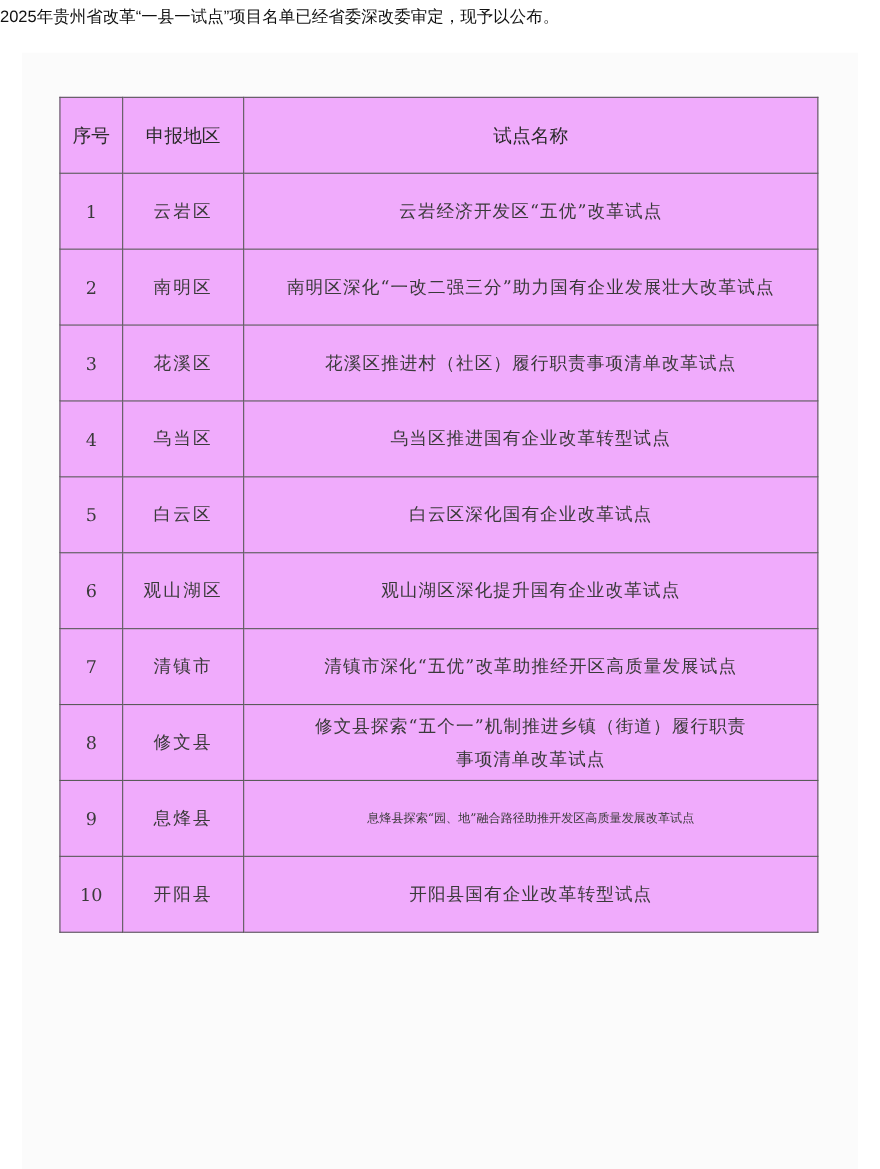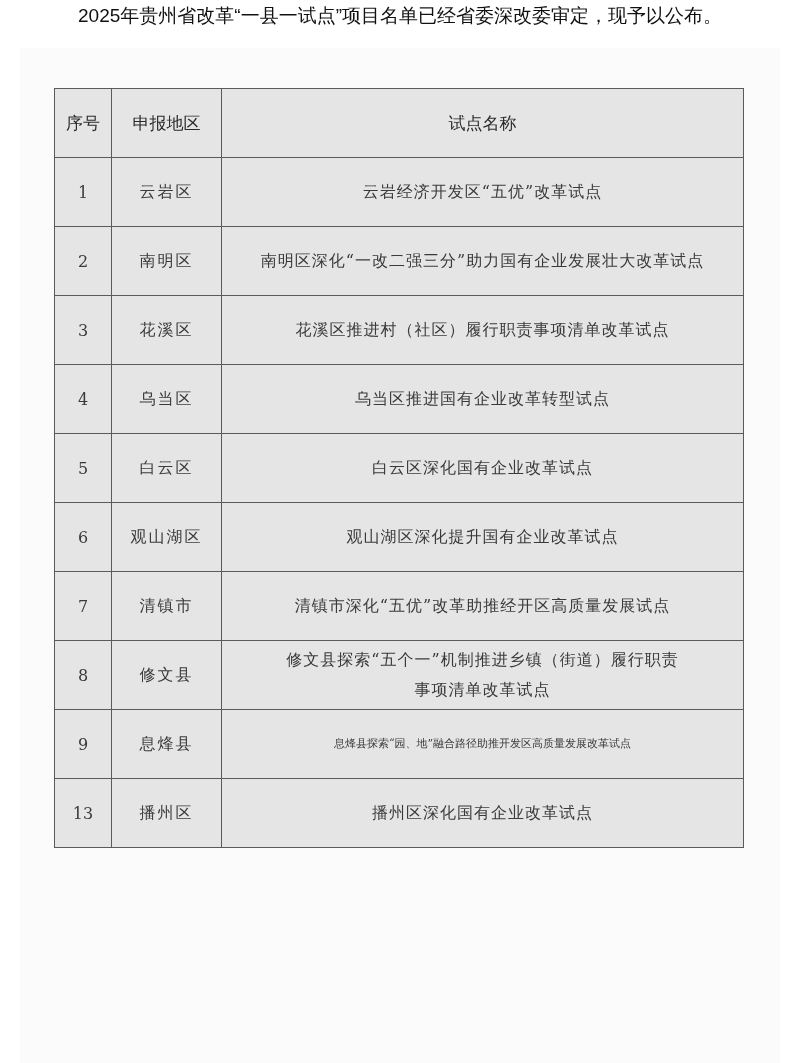--- a/index.html
+++ b/index.html
@@ -15,43 +15,43 @@
       font-family: "DejaVu Sans", sans-serif;
       color: #1a1a1a;
     }
     .headline {
       position: absolute;
       left: 0;
       top: 0;
       width: 800px;
       height: 34px;
       line-height: 32px;
-      text-align: center;
+      text-align: left;
       font-family: "Liberation Sans", "DejaVu Sans", sans-serif;
-      font-size: 19px;
+      font-size: 15px;
       color: #111111;
       letter-spacing: 0px;
       white-space: nowrap;
     }
     .doc-image {
       position: absolute;
       left: 20px;
       top: 48px;
       width: 760px;
       height: 1015px;
       background: #fbfbfb;
     }
     table.pilot-table {
       position: absolute;
       left: 54px;
       top: 88px;
       border-collapse: collapse;
       width: 690px;
       table-layout: fixed;
-      background: #e5e5e5;
+      background: #f0abfc;
     }
     table.pilot-table th,
     table.pilot-table td {
       border: 1.3px solid #5a5a5a;
       text-align: center;
       vertical-align: middle;
       padding: 0 4px;
       color: #3a3a3a;
       font-family: "DejaVu Serif", "Liberation Serif", serif;
       font-size: 16px;
@@ -145,18 +145,18 @@
         <div>修文县探索“五个一”机制推进乡镇（街道）履行职责</div>
         <div>事项清单改革试点</div>
       </td>
     </tr>
     <tr>
       <td class="cell-no">9</td>
       <td class="cell-region">息烽县</td>
       <td class="cell-name" style="letter-spacing:0px;font-size:11px;">息烽县探索“园、地”融合路径助推开发区高质量发展改革试点</td>
     </tr>
     <tr>
-      <td class="cell-no">13</td>
-      <td class="cell-region">播州区</td>
-      <td class="cell-name">播州区深化国有企业改革试点</td>
+      <td class="cell-no">10</td>
+      <td class="cell-region">开阳县</td>
+      <td class="cell-name">开阳县国有企业改革转型试点</td>
     </tr>
   </tbody>
 </table>
 
 </body></html>

